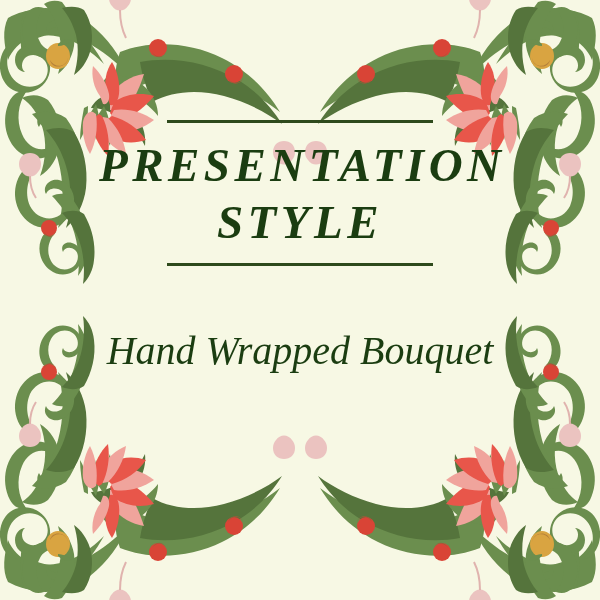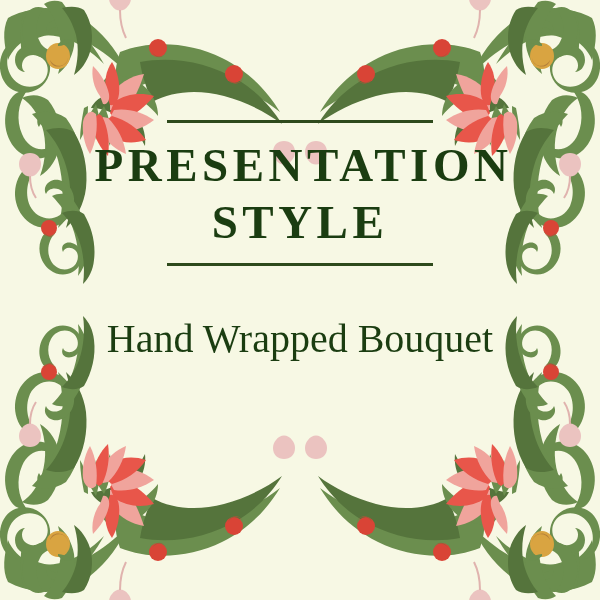--- a/index.html
+++ b/index.html
@@ -7,20 +7,21 @@
     width:600px;height:600px;
     background:#F7F8E4;
     font-family:"Liberation Serif", serif;
     overflow:hidden;
     position:relative;
   }
   #card{
     position:absolute;inset:0;
     width:600px;height:600px;
     background:#F7F8E4;
+    font-style:italic;
   }
   .ornament{
     position:absolute;
     width:300px;height:300px;
     pointer-events:none;
   }
   .orn-tl{left:0;top:0;}
   .orn-tr{right:0;top:0;transform:scaleX(-1);}
   .orn-bl{left:0;bottom:0;transform:scaleY(-1);}
   .orn-br{right:0;bottom:0;transform:scale(-1,-1);}
@@ -52,21 +53,21 @@
     padding:0;
     white-space:normal;
   }
   #subtitle{
     color:#1B3D11;
     font-family:"Liberation Serif", serif;
     font-weight:normal;
     font-size:40px;
     line-height:46px;
     letter-spacing:0px;
-    margin:4px;
+    margin:16px;
     padding:0;
     position:absolute;
     left:0;right:0;
     top:192px;
   }
 </style>
 </head>
 <body>
 
 <div id="card">

